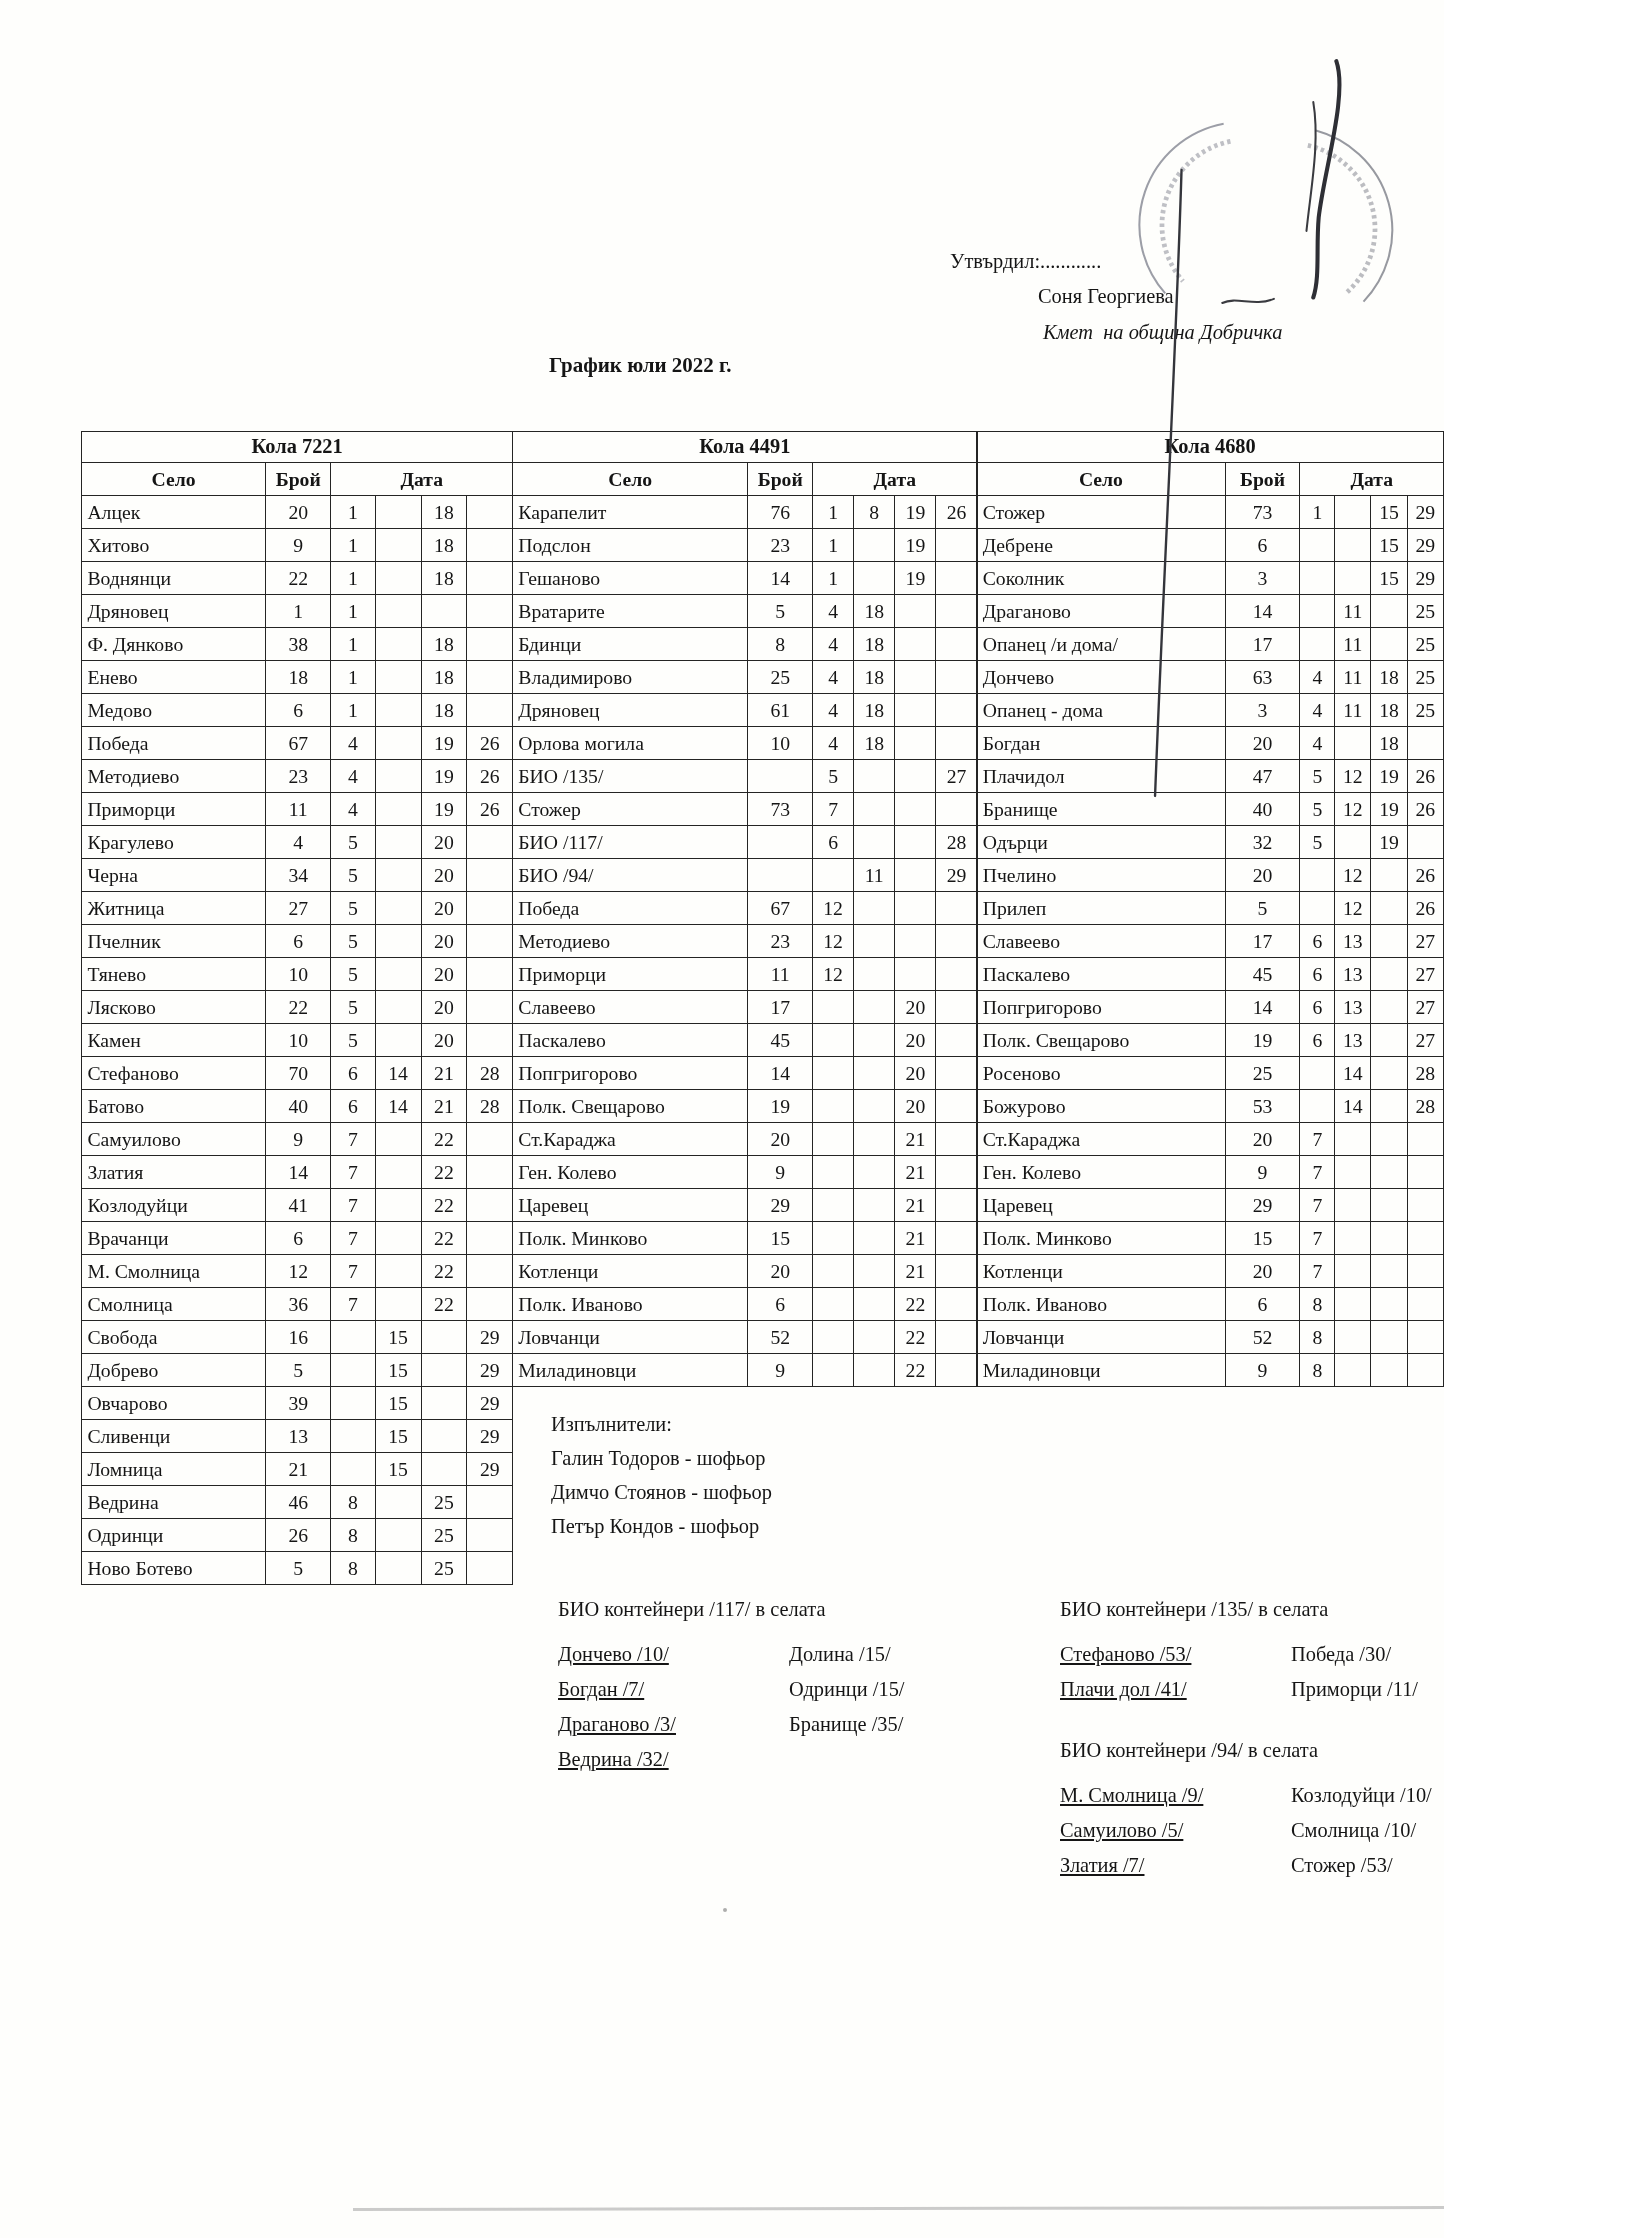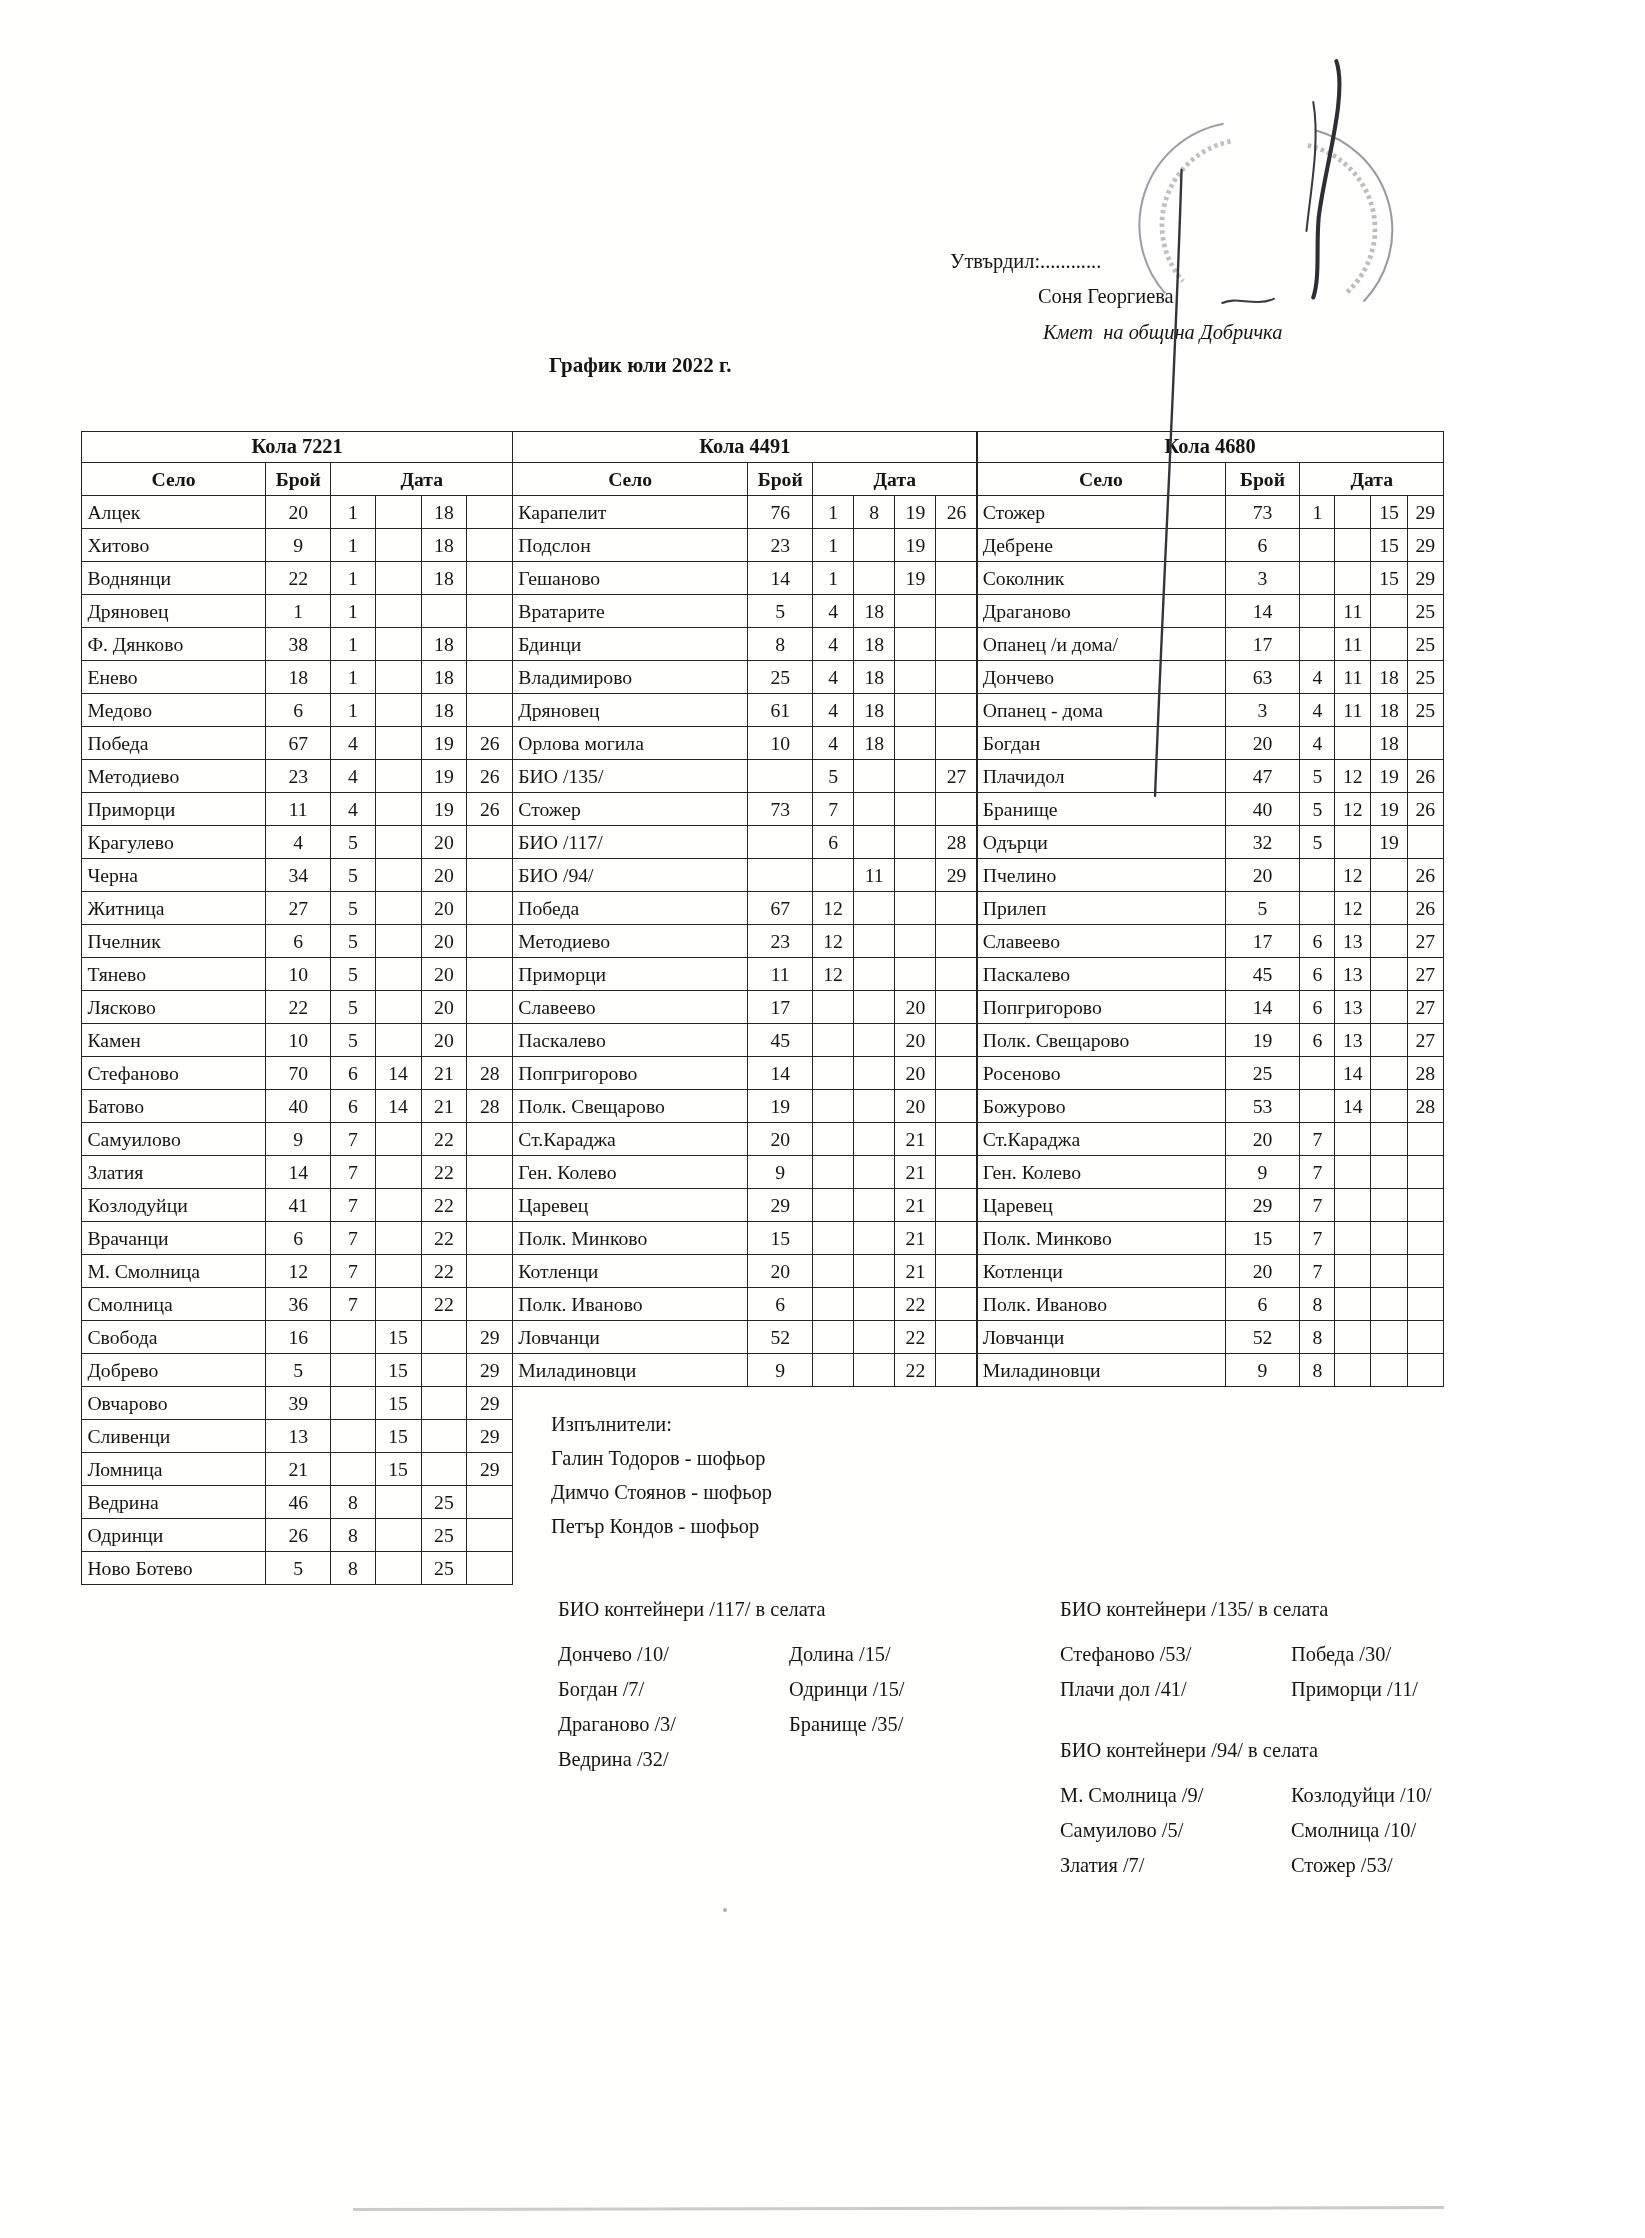--- a/index.html
+++ b/index.html
@@ -28,21 +28,21 @@
   
   .executors { position:absolute; left:551px; top:1407px; font-size:20.4px; line-height:34px; }
 
   
   .bio { position:absolute; font-size:20.4px; line-height:35px; }
   .bio-117 { left:558px;  top:1592px; }
   .bio-135 { left:1060px; top:1592px; }
   .bio-94  { left:1060px; top:1733px; }
   .bio-title { margin-bottom:9.5px; }
   .bio-cols { display:flex; align-items:flex-start; }
-  .bio-cols > div:first-child { width:231px; }
+  .bio-cols > div:first-child { width:231px;text-decoration:underline; }
 
   
   .marks { position:absolute; left:0; top:0; width:1646px; height:2239px; pointer-events:none; z-index:5; }
   .scan-streak { position:absolute; left:353px; top:2207px; width:1127px; height:2.7px; background:#8f8f8f; opacity:.45; transform:rotate(-0.1deg); }
   .scan-speck { position:absolute; left:723px; top:1908px; width:4.1px; height:4.1px; border-radius:50%; background:#777; opacity:.6; }
 </style>
 </head>
 <body>
 
 <div class="page">

